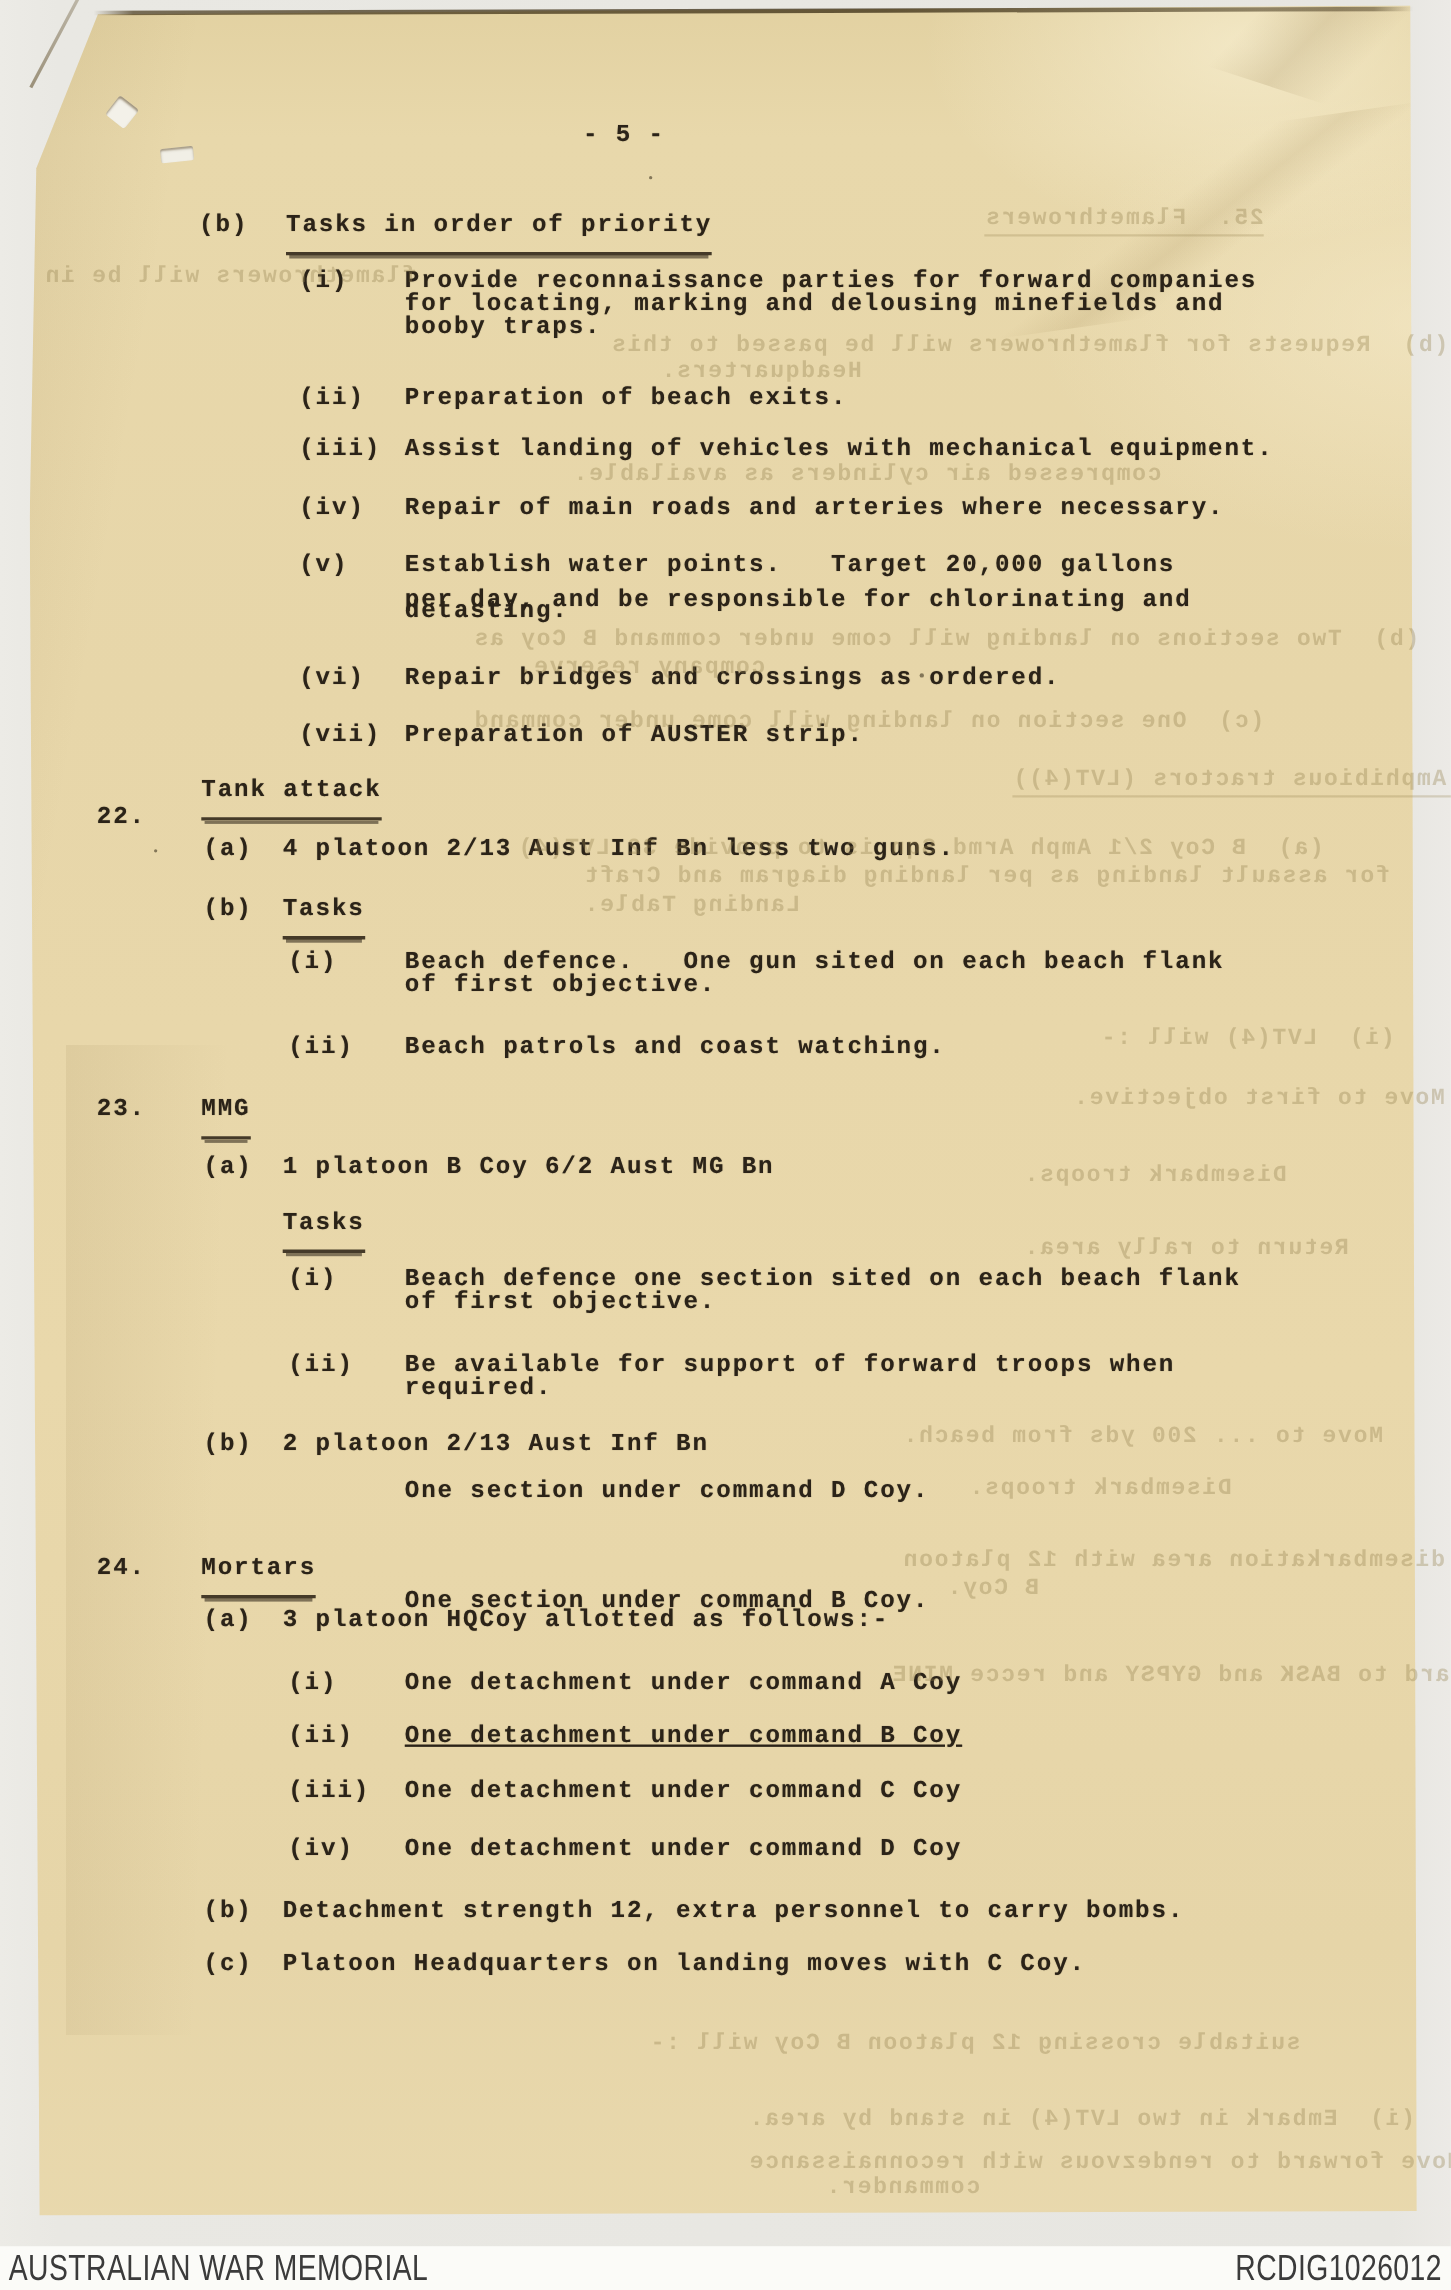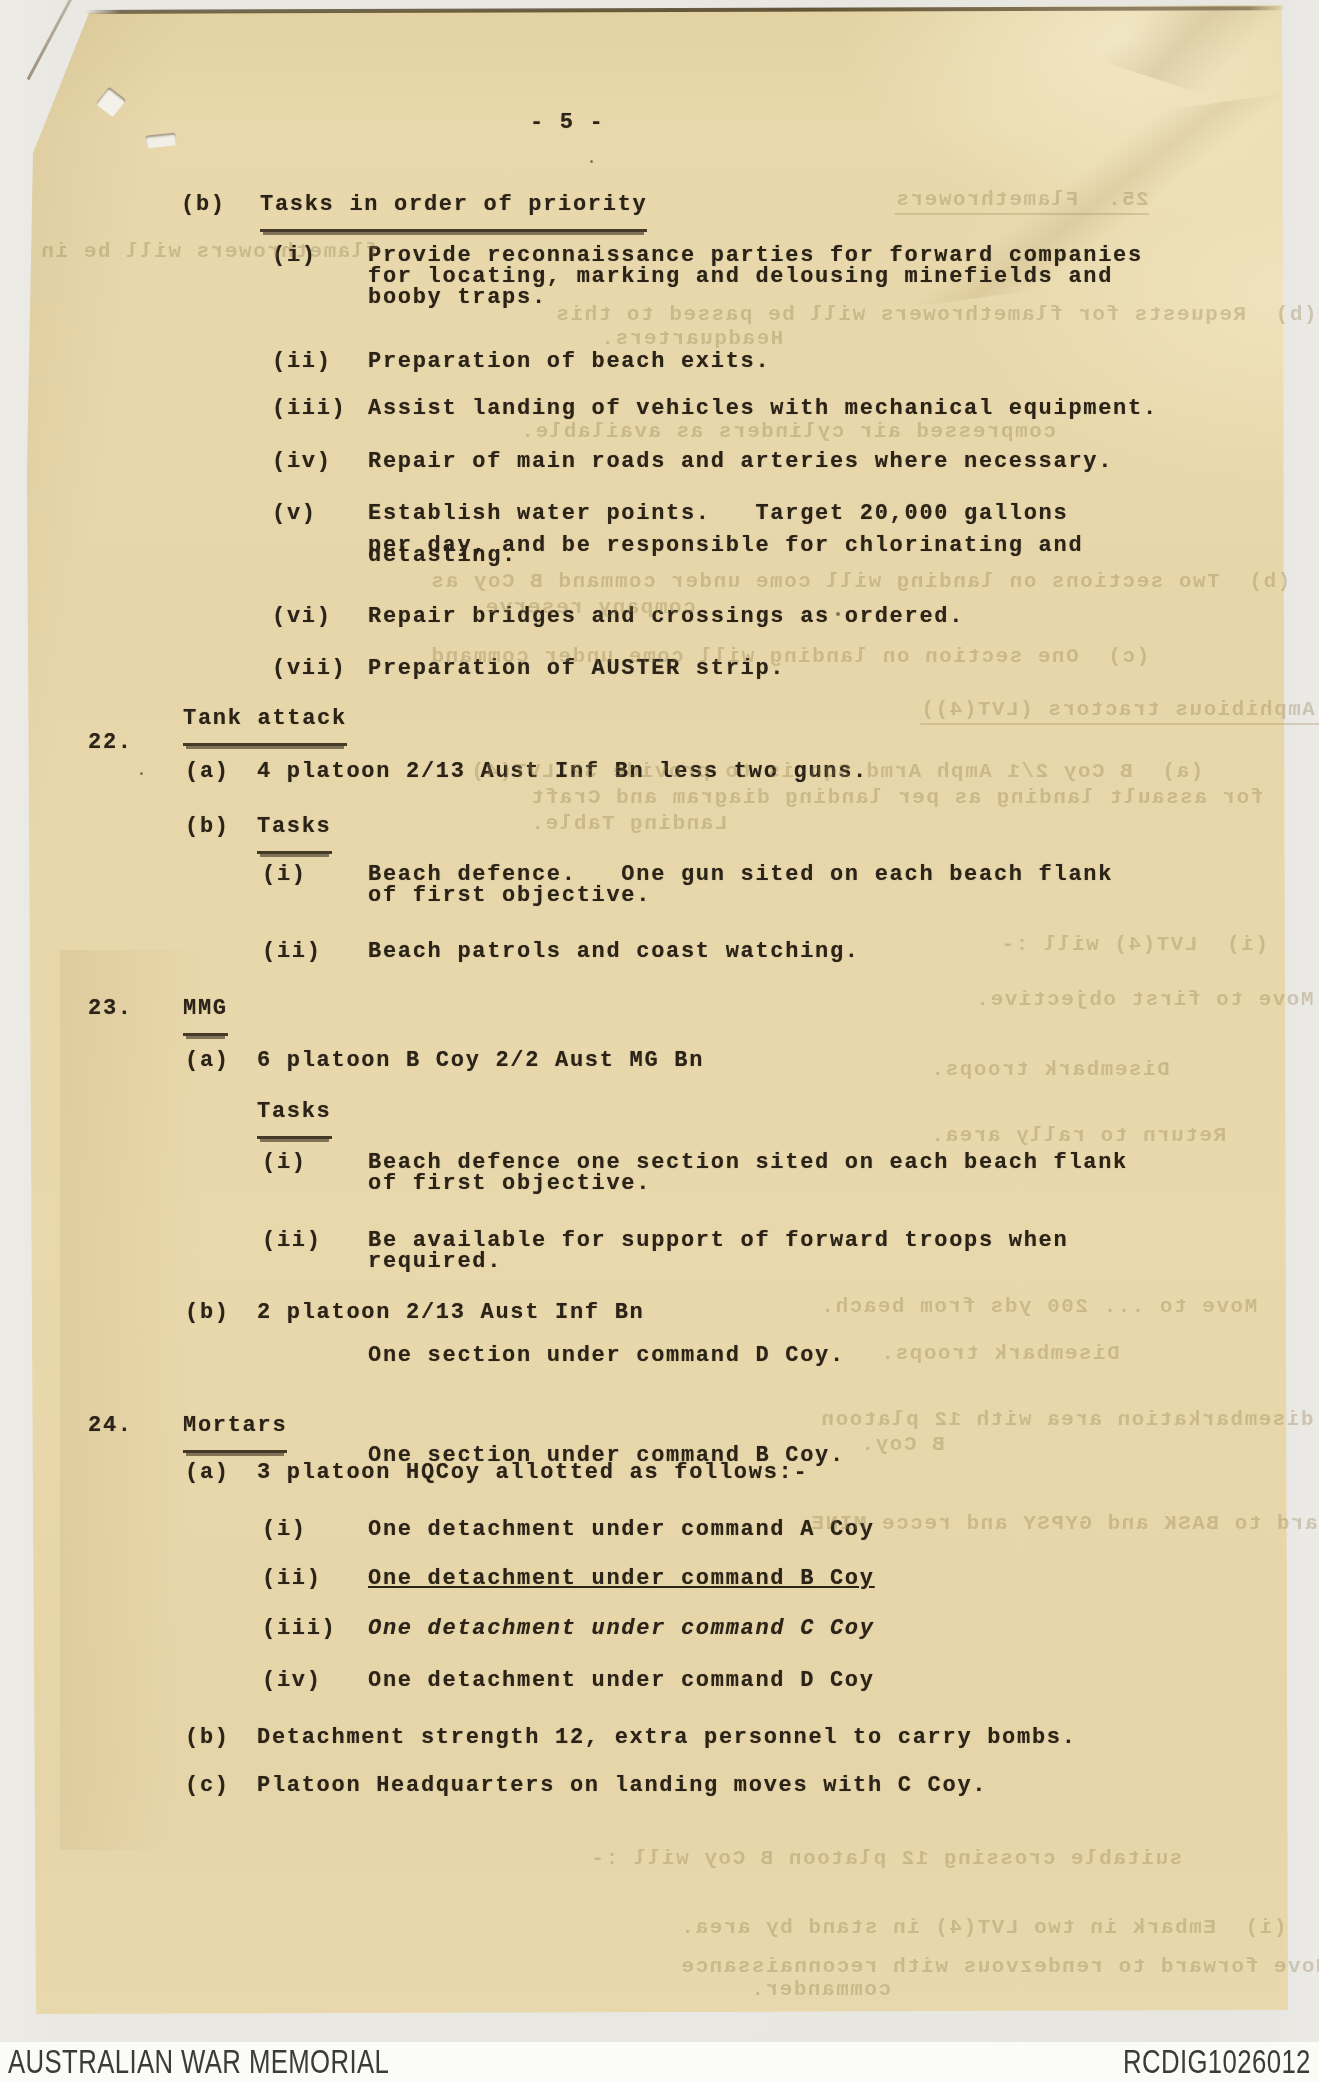--- a/index.html
+++ b/index.html
@@ -101,42 +101,42 @@
     <div class="tl" style="left: 185px; top: 816px;">(b)</div>
     <div class="tl h" style="left: 257px; top: 816px;">Tasks</div>
     <div class="tl" style="left: 262px; top: 864px;">(i)</div>
     <div class="tl" style="left: 368px; top: 864px;">Beach defence.   One gun sited on each beach flank</div>
     <div class="tl" style="left: 368px; top: 885px;">of first objective.</div>
     <div class="tl" style="left: 262px; top: 941px;">(ii)</div>
     <div class="tl" style="left: 368px; top: 941px;">Beach patrols and coast watching.</div>
     <div class="tl" style="left: 88px; top: 998px;">23.</div>
     <div class="tl h" style="left: 183px; top: 998px;">MMG</div>
     <div class="tl" style="left: 185px; top: 1050px;">(a)</div>
-    <div class="tl" style="left: 257px; top: 1050px;">6 platoon B Coy 2/2 Aust MG Bn</div>
+    <div class="tl" style="left: 257px; top: 1050px;">1 platoon B Coy 6/2 Aust MG Bn</div>
     <div class="tl h" style="left: 257px; top: 1101px;">Tasks</div>
     <div class="tl" style="left: 262px; top: 1152px;">(i)</div>
     <div class="tl" style="left: 368px; top: 1152px;">Beach defence one section sited on each beach flank</div>
     <div class="tl" style="left: 368px; top: 1173px;">of first objective.</div>
     <div class="tl" style="left: 262px; top: 1230px;">(ii)</div>
     <div class="tl" style="left: 368px; top: 1230px;">Be available for support of forward troops when</div>
     <div class="tl" style="left: 368px; top: 1251px;">required.</div>
     <div class="tl" style="left: 185px; top: 1302px;">(b)</div>
     <div class="tl" style="left: 257px; top: 1302px;">2 platoon 2/13 Aust Inf Bn</div>
     <div class="tl" style="left: 368px; top: 1345px;">One section under command D Coy.</div>
     <div class="tl" style="left: 368px; top: 1445px;">One section under command B Coy.</div>
     <div class="tl" style="left: 88px; top: 1415px;">24.</div>
     <div class="tl h" style="left: 183px; top: 1415px;">Mortars</div>
     <div class="tl" style="left: 185px; top: 1462px;">(a)</div>
     <div class="tl" style="left: 257px; top: 1462px;">3 platoon HQCoy allotted as follows:-</div>
     <div class="tl" style="left: 262px; top: 1519px;">(i)</div>
     <div class="tl" style="left: 368px; top: 1519px;">One detachment under command A Coy</div>
     <div class="tl" style="left: 262px; top: 1568px;">(ii)</div>
     <div class="tl" style="left: 368px; top: 1568px; text-decoration: underline;">One detachment under command B Coy</div>
     <div class="tl" style="left: 262px; top: 1618px;">(iii)</div>
-    <div class="tl" style="left: 368px; top: 1618px; font-style: italic;">One detachment under command C Coy</div>
+    <div class="tl" style="left: 368px; top: 1618px;">One detachment under command C Coy</div>
     <div class="tl" style="left: 262px; top: 1670px;">(iv)</div>
     <div class="tl" style="left: 368px; top: 1670px;">One detachment under command D Coy</div>
     <div class="tl" style="left: 185px; top: 1727px;">(b)</div>
     <div class="tl" style="left: 257px; top: 1727px;">Detachment strength 12, extra personnel to carry bombs.</div>
     <div class="tl" style="left: 185px; top: 1775px;">(c)</div>
     <div class="tl" style="left: 257px; top: 1775px;">Platoon Headquarters on landing moves with C Coy.</div>
   </div>
 
 <div id="bleed-layer">
     <div class="bt u" style="left: 895px; top: 188px;">25.  Flamethrowers</div>

